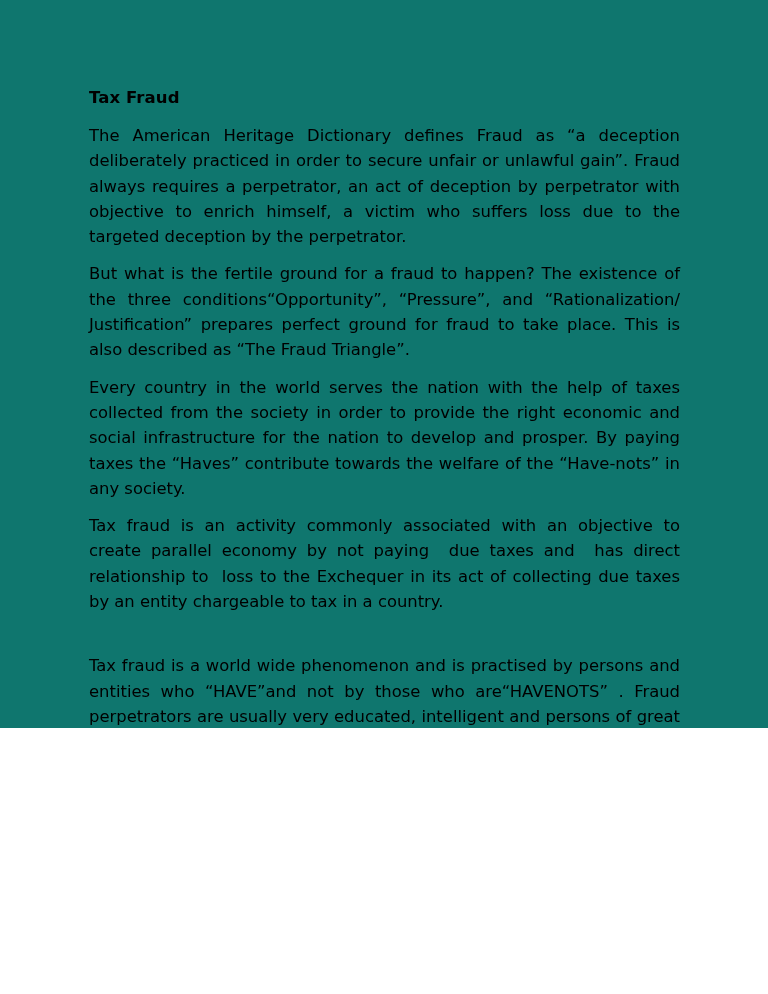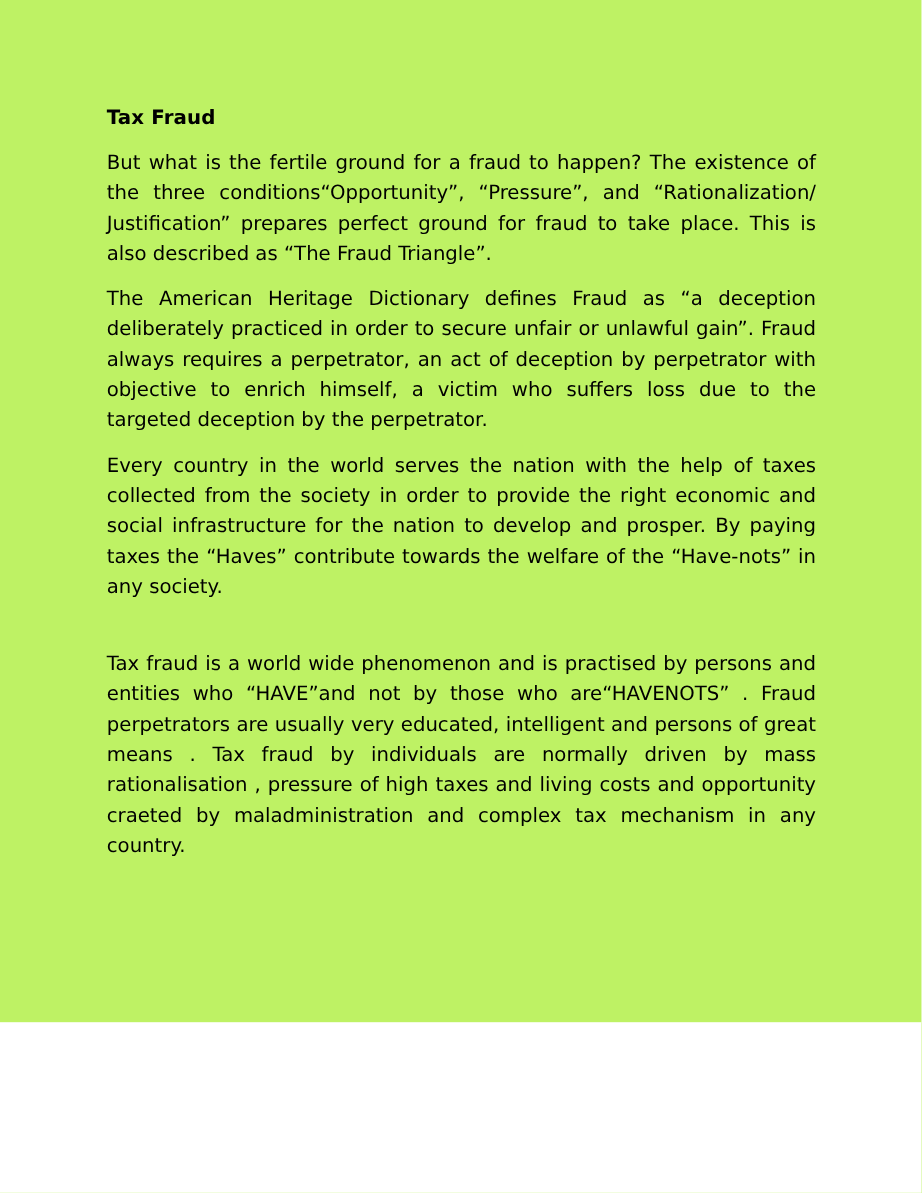--- a/index.html
+++ b/index.html
@@ -9,22 +9,22 @@
     background: #ffffff;
   }
   body {
     font-family: "DejaVu Sans", sans-serif;
     color: #000000;
     -webkit-font-smoothing: antialiased;
   }
   .page {
     position: relative;
     width: 768px;
-    height: 852px;
-    background: #bef264;
+    height: 728px;
+    background: #0f766e;
     box-sizing: border-box;
     overflow: hidden;
   }
   .content {
     position: absolute;
     left: 89px;
     top: 86px;
     width: 591px;
   }
   .doc-title {
@@ -60,26 +60,27 @@
   }
 </style>
 </head>
 <body>
 
 <div class="page">
   <div class="content">
 
     <h1 class="doc-title">Tax Fraud</h1>
 
+    <p class="para">The American Heritage Dictionary defines Fraud as “a deception deliberately practiced in order to secure unfair or unlawful gain”. Fraud always requires a perpetrator, an act of deception by perpetrator with objective to enrich himself, a victim who suffers loss due to the targeted deception by the perpetrator.</p>
+
     <p class="para">But what is the fertile ground for a fraud to happen? The existence of the three conditions“Opportunity”, “Pressure”, and “Rationalization/ Justification” prepares perfect ground for fraud to take place. This is also described as “The Fraud Triangle”.</p>
-
-    <p class="para">The American Heritage Dictionary defines Fraud as “a deception deliberately practiced in order to secure unfair or unlawful gain”. Fraud always requires a perpetrator, an act of deception by perpetrator with objective to enrich himself, a victim who suffers loss due to the targeted deception by the perpetrator.</p>
 
     <p class="para">Every country in the world serves the nation with the help of taxes collected from the society in order to provide the right economic and social infrastructure for the nation to develop and prosper. By paying taxes the “Haves” contribute towards the welfare of the “Have-nots” in any society.</p>
 
 
+    <p class="para">Tax fraud is an activity commonly associated with an objective to create parallel economy by not paying  due taxes and  has direct relationship to  loss to the Exchequer in its act of collecting due taxes  by an entity chargeable to tax in a country.</p>
 
     <p class="para">Tax fraud is a world wide phenomenon and is practised by persons and entities who “HAVE”and not by those who are“HAVENOTS” . Fraud perpetrators are usually very educated, intelligent and persons of great means . Tax fraud by individuals are normally driven by mass rationalisation , pressure of high taxes and living costs and opportunity  craeted by maladministration and complex tax mechanism in any country.</p>
 
   </div>
 
   <div class="page-number">1</div>
 </div>
 
 </body></html>

